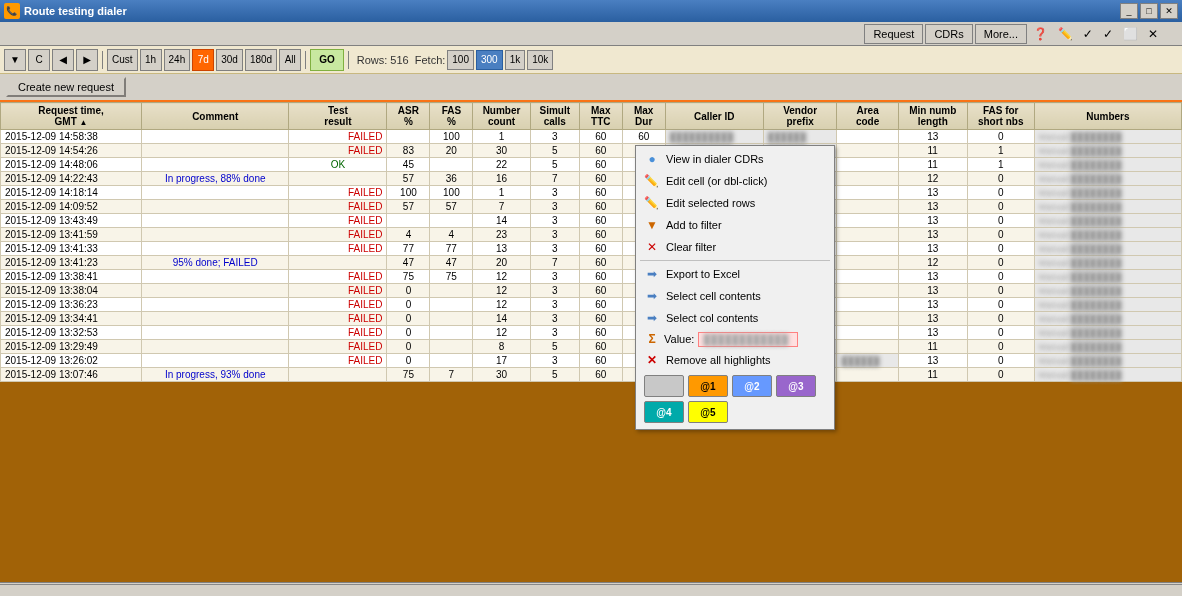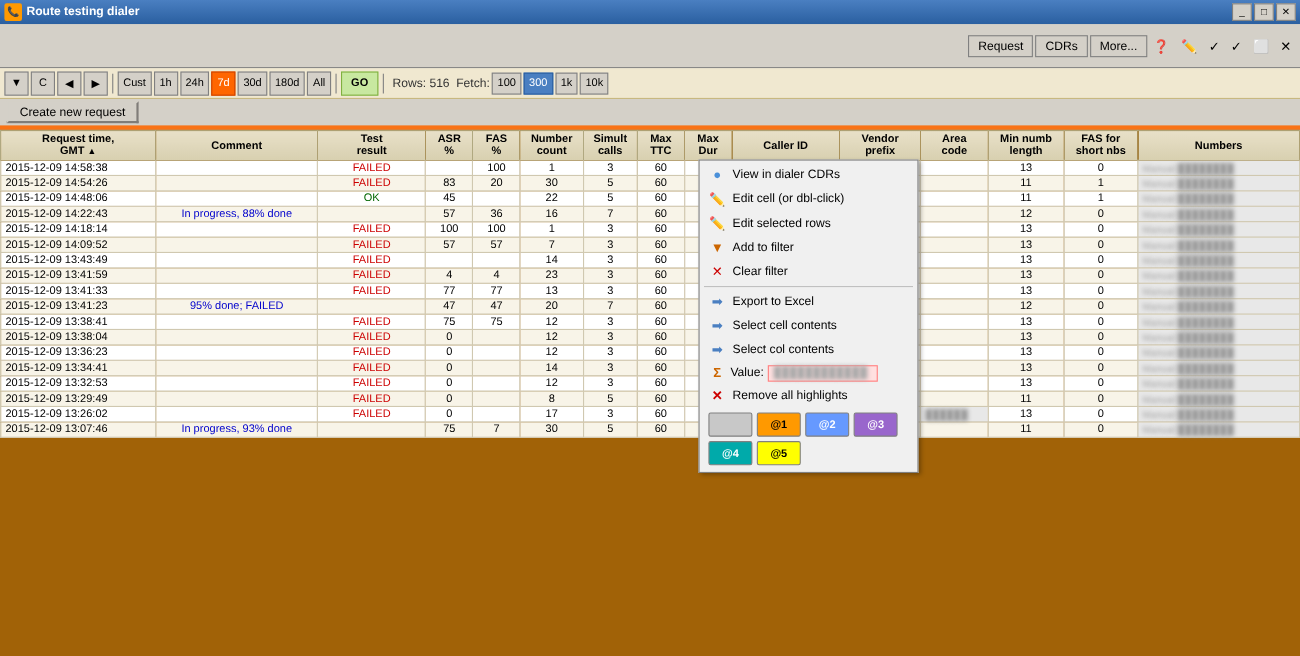--- a/index.html
+++ b/index.html
@@ -17,25 +17,25 @@
       user-select: none;
     }
     .title-bar-left { display: flex; align-items: center; gap: 4px; font-size: 11px; font-weight: bold; }
     .title-bar-icon { width: 16px; height: 16px; background: #ff9900; border-radius: 2px; display: flex; align-items: center; justify-content: center; font-size: 9px; color: white; }
     .title-bar-controls { display: flex; gap: 2px; }
     .title-btn { width: 18px; height: 16px; background: #d4d0c8; border: 1px solid #808080; display: flex; align-items: center; justify-content: center; cursor: pointer; font-size: 9px; color: #000; }
 
     
     .menu-bar {
       background: #d4d0c8;
-      height: 40px;
+      height: 24px;
       display: flex;
       align-items: center;
       justify-content: flex-end;
-      padding: 0 4px;
+      padding: 0 20px;
       border-bottom: 1px solid #808080;
       gap: 2px;
     }
     .menu-btn {
       background: #d4d0c8;
       border: 1px solid #808080;
       padding: 2px 8px;
       cursor: pointer;
       font-size: 11px;
       height: 20px;
@@ -72,21 +72,21 @@
     .fetch-btn.active { background: #4a7fc1; color: white; border-color: #2a5fa0; }
 
     
     .action-bar {
       background: #d4d0c8;
       height: 28px;
       display: flex;
       align-items: center;
       padding: 2px 6px;
       gap: 6px;
-      border-bottom: 4px solid #f97316;
+      border-bottom: 2px solid #f97316;
     }
     .create-btn {
       background: #d4d0c8;
       border: 2px outset #d4d0c8;
       padding: 2px 10px;
       cursor: pointer;
       font-size: 11px;
       font-weight: normal;
     }
     .info-field {
@@ -129,21 +129,21 @@
     tbody tr { background: #fff; }
     tbody tr:nth-child(even) { background: #f8f4e8; }
     tbody tr.in-progress td:nth-child(3) { color: #0000cc; }
     tbody td {
       border: 1px solid #d0c8b0;
       padding: 1px 4px;
       white-space: nowrap;
       font-size: 10px;
     }
     tbody td.center { text-align: center; }
-    tbody td.status-failed { color: #cc0000; text-align: center; }
+    tbody td.status-failed { color: #cc0000; text-align: right; }
     tbody td.status-ok { color: #006600; text-align: center; }
     tbody td.status-progress { color: #0000cc; text-align: center; }
 
     
     .hscroll-bar {
       height: 14px;
       background: #d4d0c8;
       border-top: 1px solid #808080;
       display: flex;
       align-items: center;

